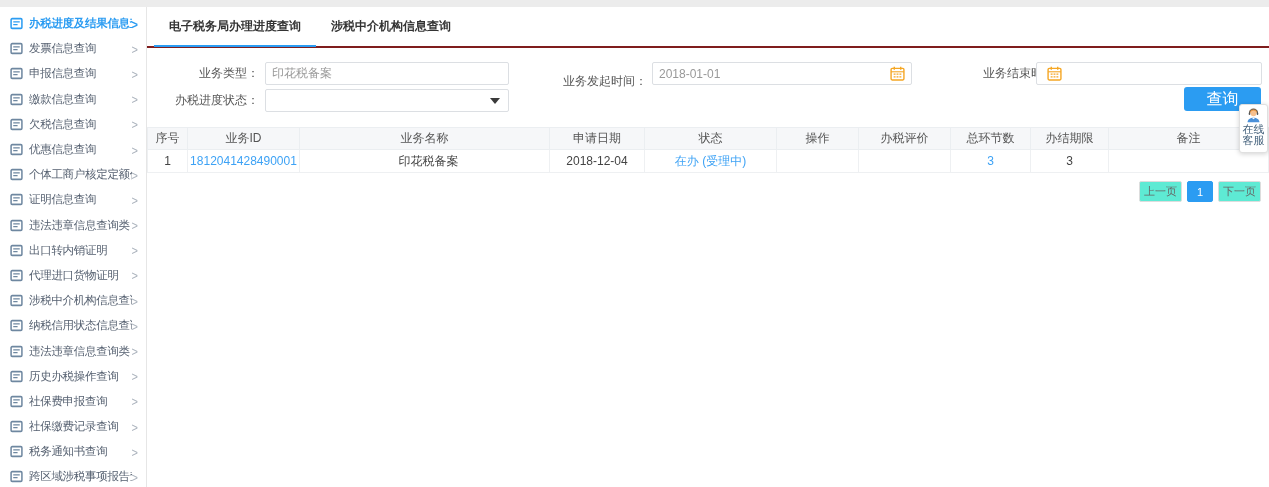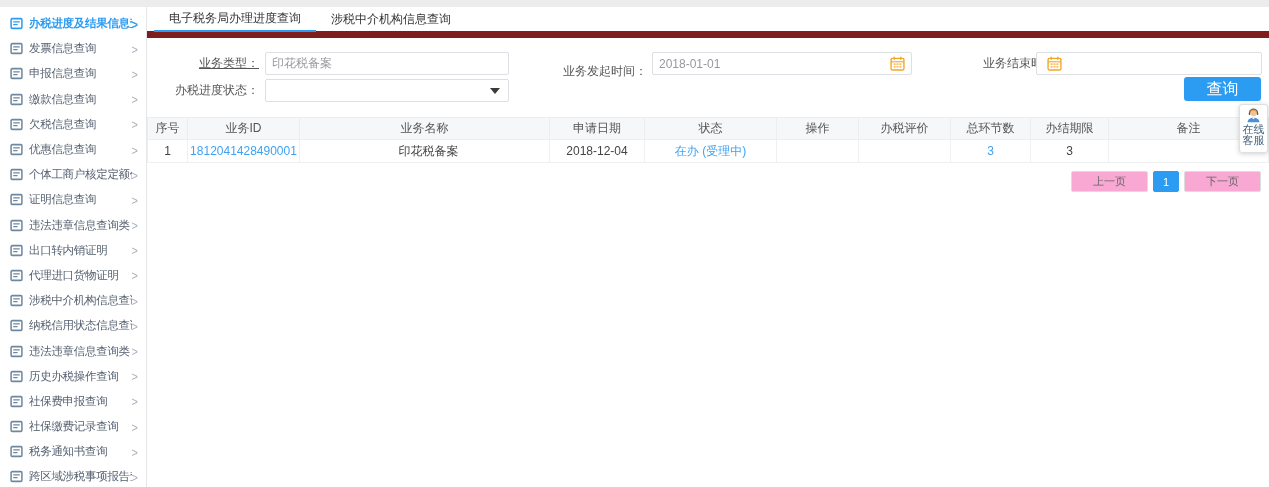--- a/index.html
+++ b/index.html
@@ -19,21 +19,21 @@
   .side-item .micon svg { width:13px; height:13px; }
   .side-item .lbl { flex:1; font-size:11.5px; white-space:nowrap; overflow:hidden; letter-spacing:-0.3px; }
   .side-item .chev { color:#aab2bc; font-size:11px; transform:scaleY(1.2); }
   .side-item.active { color:#2b9cf2; font-weight:bold; }
   .side-item.active .micon { color:#2b9cf2; }
   .side-item.active .chev { color:#2b9cf2; }
 
   
   .content { flex:1; position:relative; }
 
-  .tabbar { height:31px; border-bottom:7px solid #7f1d1d; display:flex; align-items:stretch; padding-left:7px; }
+  .tabbar { height:41px; border-bottom:2px solid #7f1d1d; display:flex; align-items:stretch; padding-left:7px;font-weight:bold; }
   .tab { display:flex; align-items:center; padding:0 15px; color:#333; cursor:pointer; position:relative; }
   .tab.active { border-bottom:2px solid #2b9cf2; margin-bottom:-1px; }
 
   
   .filters { position:relative; height:62px; margin-top:6px; }
   .flabel { position:absolute; text-align:right; color:#555; line-height:22px; white-space:nowrap; }
   .fbox { position:absolute; height:23px; border:1px solid #dcdfe3; border-radius:2px; background:#fff;
           display:flex; align-items:center; padding:0 6px; color:#999; }
   .fbox input { border:none; outline:none; width:100%; font-size:12px; color:#999;
           font-family:"Liberation Sans","DejaVu Sans",sans-serif; background:transparent; }
@@ -47,21 +47,21 @@
 
   
   table.grid { width:100%; border-collapse:collapse; table-layout:fixed; margin-top:11px; }
   table.grid th { background:#f6f7f9; border:1px solid #ebeef1; height:22px; font-weight:normal; color:#555; }
   table.grid td { border:1px solid #eef0f2; border-top:none; height:23px; text-align:center; color:#444; background:#fff; }
   td.al { text-align:left; padding-left:8px; }
   .link { color:#3da2f5; cursor:pointer; text-decoration:none; }
 
   
   .pager { display:flex; justify-content:flex-end; gap:5px; margin:8px 8px 0 0; }
-  .pbtn { min-width:26px; height:21px; padding:0 21px; background:#f9a8d4; border:1px solid #ddd; border-radius:2px;
+  .pbtn { min-width:26px; height:21px; padding:0 4px; background:#5eead4; border:1px solid #ddd; border-radius:2px;
           color:#666; font-size:11px; display:flex; align-items:center; justify-content:center; cursor:pointer; }
   .pbtn.current { background:#2b9cf2; border-color:#2b9cf2; color:#fff; padding:0; width:22px; }
 
   
   .service { position:absolute; right:1px; top:104px; width:29px; height:49px; background:#fff;
              border:1px solid #e0e0e0; border-radius:3px; box-shadow:0 1px 5px rgba(0,0,0,.18);
              display:flex; flex-direction:column; align-items:center; padding-top:2px; cursor:pointer; z-index:9; }
   .service .txt { font-size:11px; line-height:11px; color:#46637d; }
 </style>
 </head>
@@ -268,21 +268,21 @@
 
     <div class="content">
 
       <div class="tabbar">
         <div class="tab active">电子税务局办理进度查询</div>
         <div class="tab">涉税中介机构信息查询</div>
       </div>
 
       <div class="filters">
 
-        <span class="flabel" style="left:0;top:8px;width:112px;text-decoration:underline;">业务类型：</span>
+        <span class="flabel" style="left:0;top:8px;width:112px;">业务类型：</span>
         <div class="fbox" style="left:118px;top:8px;width:244px;">
           <input type="text" value="印花税备案" style="">
         </div>
 
         <span class="flabel" style="left:398px;top:16px;width:102px;">业务发起时间：</span>
         <div class="fbox" style="left:505px;top:8px;width:260px;">
           <input type="text" value="2018-01-01" style="">
           <span class="cal"><svg viewBox="0 0 14 14">
                 <rect x="1" y="2.2" width="12" height="10.8" rx="1" fill="none" stroke="#f5a623" stroke-width="1.3"></rect>
                 <path d="M1 5.4h12" stroke="#f5a623" stroke-width="1"></path>

